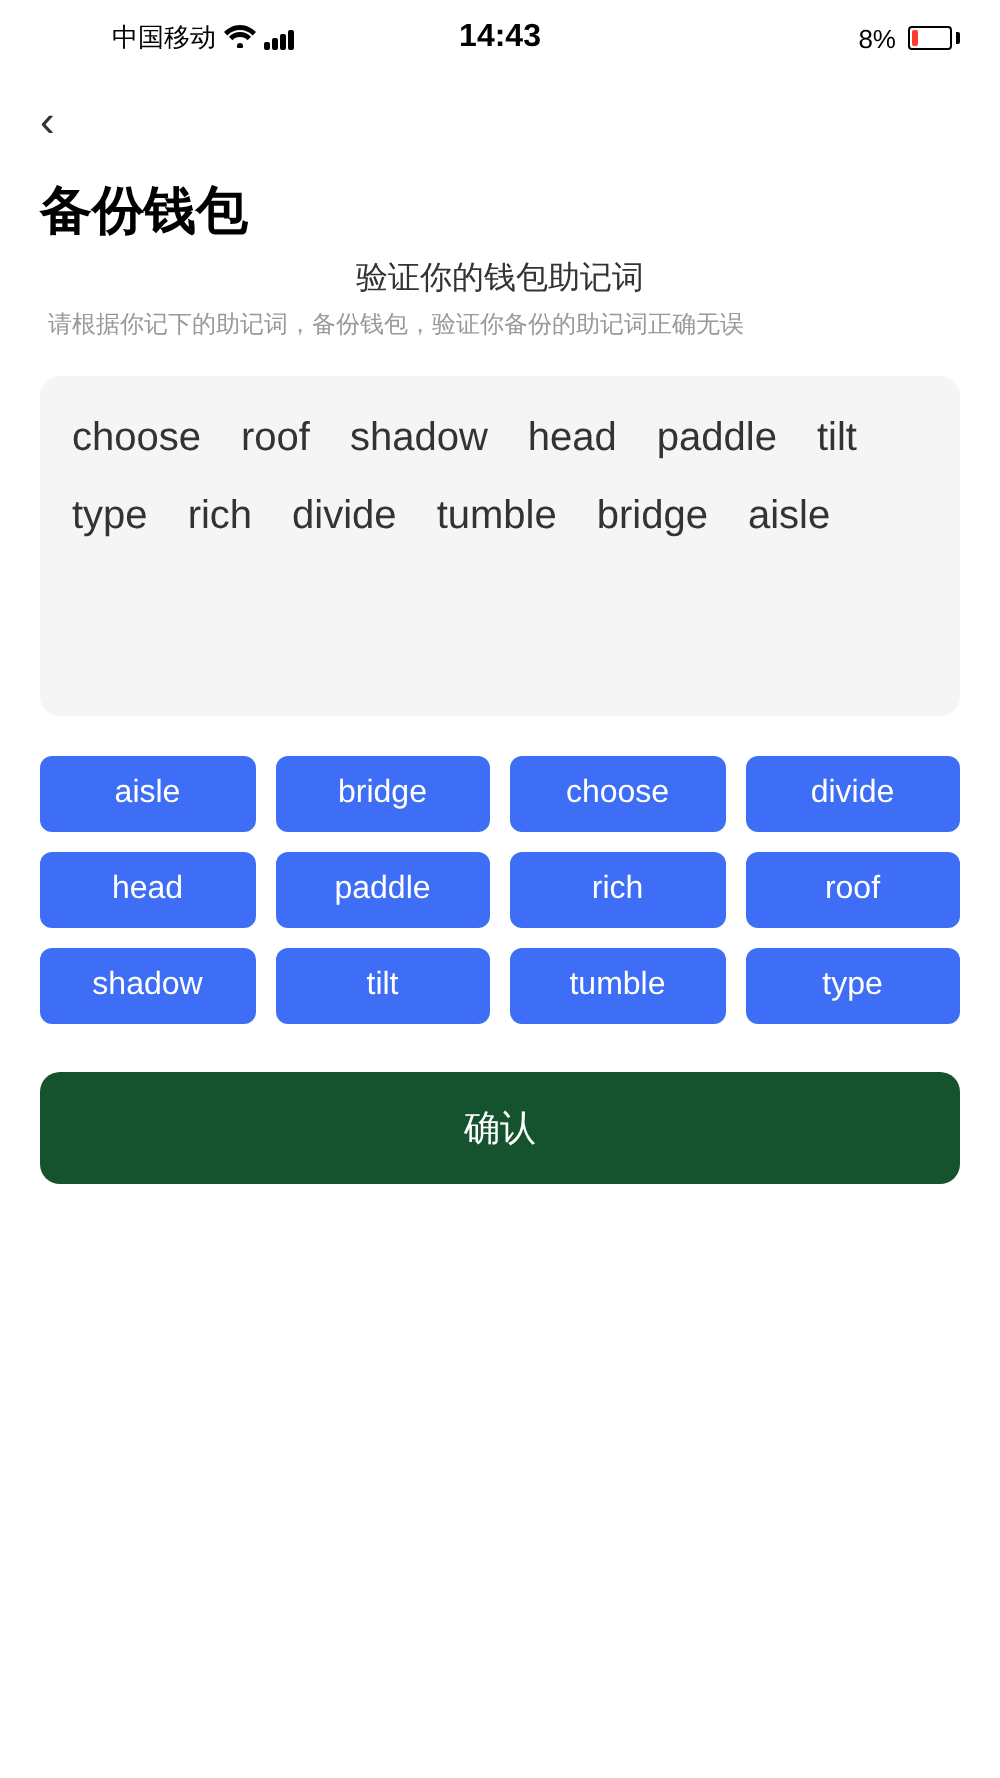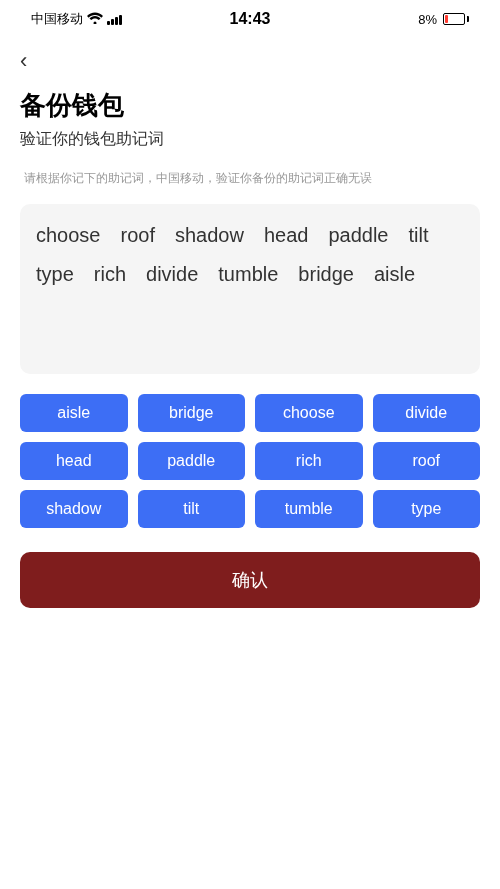--- a/index.html
+++ b/index.html
@@ -11,24 +11,25 @@
       width: 500px;
       min-height: 889px;
       overflow-x: hidden;
     }
 
     
     .status-bar {
       display: flex;
       justify-content: space-between;
       align-items: center;
-      padding: 10px 31px 6px;
+      padding: 10px 20px 6px;
       font-size: 13px;
       font-weight: 500;
       color: #000;
+      margin-left: 36px;
     }
     .status-left {
       display: flex;
       align-items: center;
       gap: 4px;
       font-size: 13px;
     }
     .signal-bars {
       display: flex;
       align-items: flex-end;
@@ -96,24 +97,24 @@
     }
 
     .page-title {
       font-size: 26px;
       font-weight: bold;
       color: #000;
       margin-bottom: 6px;
     }
 
     .section-title {
-      text-align: left;
+      text-align: center;
       font-size: 16px;
       color: #333;
-      margin-bottom: 19px;
+      margin-bottom: 3px;
     }
 
     .section-desc {
       font-size: 12px;
       color: #999;
       line-height: 1.6;
       margin-bottom: 16px;
       padding: 0 4px;
     }
 
@@ -155,21 +156,21 @@
       padding: 10px 6px;
       font-size: 16px;
       cursor: pointer;
       text-align: center;
       font-family: inherit;
     }
 
     
     .confirm-btn {
       width: 100%;
-      background: #7f1d1d;
+      background: #14532d;
       color: #fff;
       border: none;
       border-radius: 10px;
       padding: 16px;
       font-size: 18px;
       cursor: pointer;
       font-family: inherit;
       margin-top: 4px;
     }
 
@@ -210,21 +211,21 @@
   </div>
 </div>
 
 <div class="page-container">
   
   <div class="back-btn">‹</div>
   
   <div class="page-title">备份钱包</div>
   
   <div class="section-title">验证你的钱包助记词</div>
-  <div class="section-desc">请根据你记下的助记词，中国移动，验证你备份的助记词正确无误</div>
+  <div class="section-desc">请根据你记下的助记词，备份钱包，验证你备份的助记词正确无误</div>
   
   
   <div class="word-display-box">
     <div class="word-display-content" id="display-words">
     <span class="word-display-item">choose</span>
         <span class="word-display-item">roof</span>
         <span class="word-display-item">shadow</span>
         <span class="word-display-item">head</span>
         <span class="word-display-item">paddle</span>
         <span class="word-display-item">tilt</span>

